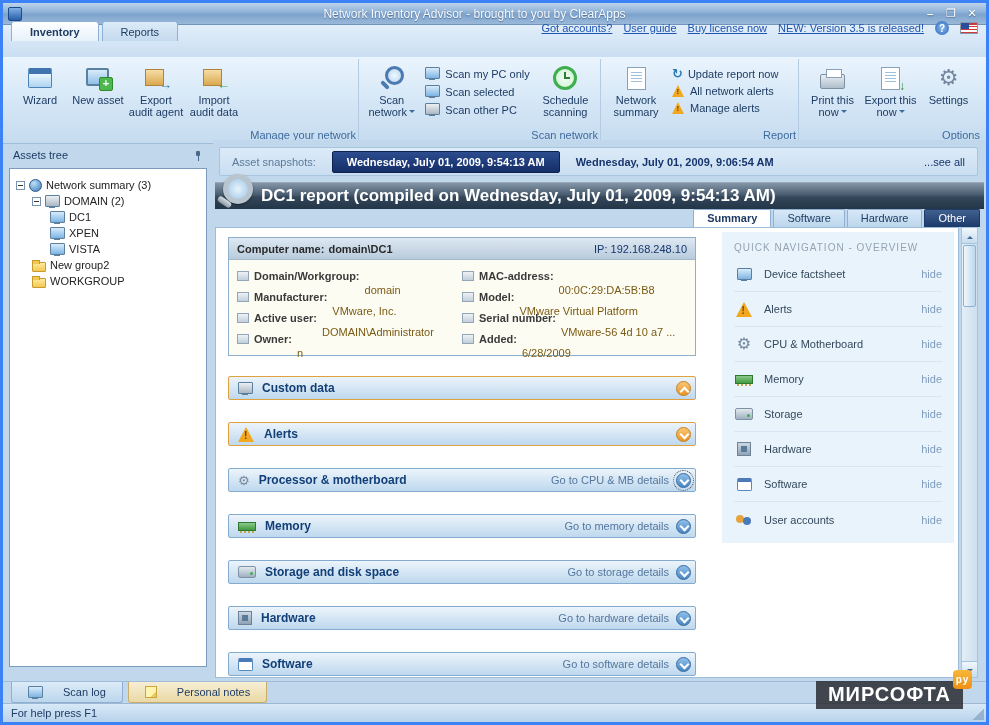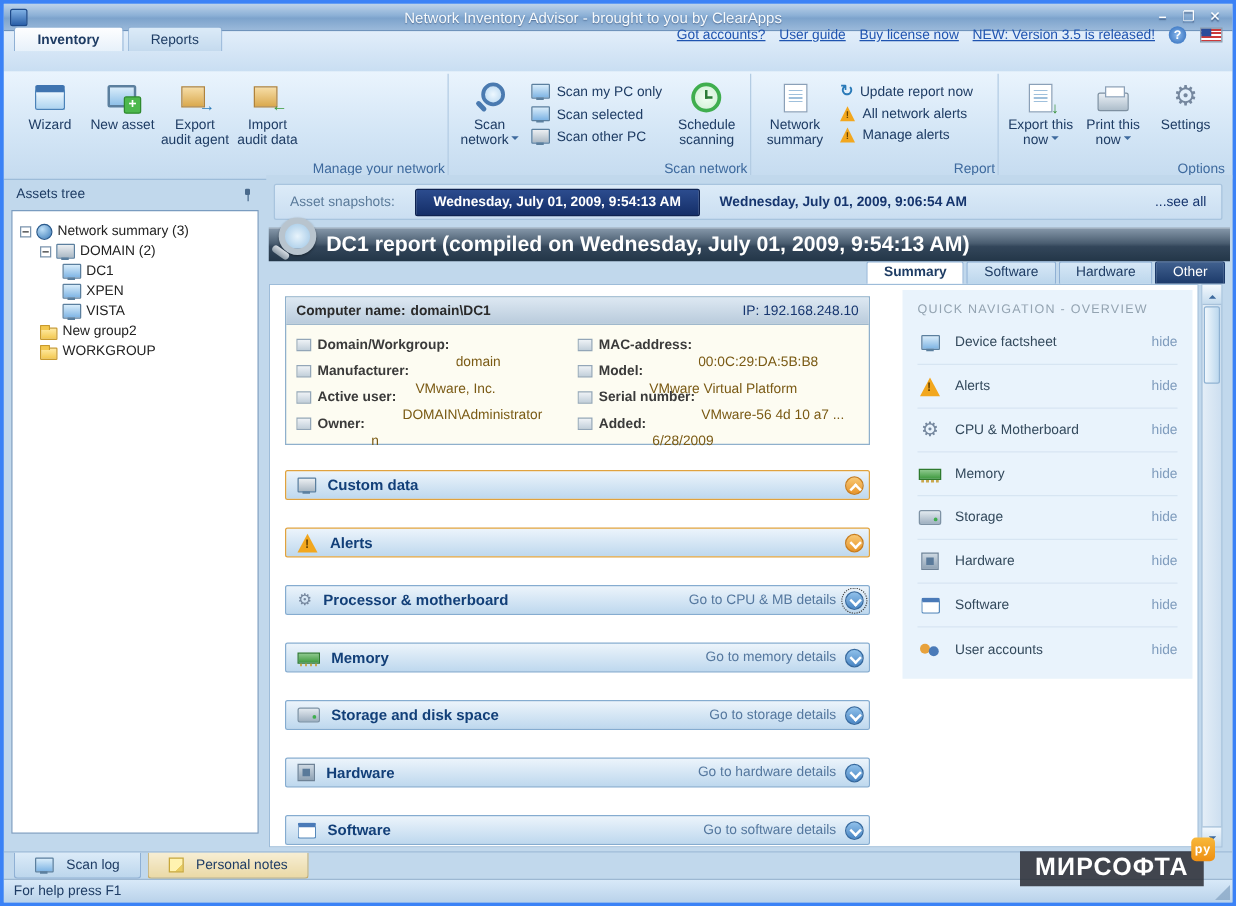--- a/index.html
+++ b/index.html
@@ -169,21 +169,21 @@
   .sb-btn{position:absolute;left:0;right:0;height:16px;background:linear-gradient(#f2f8fd,#c6dcee);border-bottom:1px solid #a8c2da;}
   .sb-btn.up{top:0;}
   .sb-btn.down{bottom:0;border-bottom:none;border-top:1px solid #a8c2da;}
   .sb-btn::after{content:"";position:absolute;left:5px;width:0;height:0;border:3px solid transparent;}
   .sb-btn.up::after{top:5px;border-bottom-color:#3e6a9e;}
   .sb-btn.down::after{top:7px;border-top-color:#3e6a9e;}
   .sb-thumb{position:absolute;top:17px;left:1px;right:1px;height:62px;background:linear-gradient(90deg,#f0f7fc,#bcd8ee);border:1px solid #8fb2d2;border-radius:2px;}
 
   
   .bottom-tabs{position:absolute;left:0;right:0;bottom:19px;height:22px;background:#c1d8ec;border-top:1px solid #a0bcd8;display:flex;align-items:stretch;padding-left:8px;gap:5px;}
-  .btab{display:flex;align-items:center;gap:10px;padding:0 16px;border:1px solid #8fb0d4;border-top:none;background:linear-gradient(#dcebf8,#bcd6ec);color:#1e3c64;border-radius:0 0 3px 3px;cursor:default;white-space:nowrap;}
+  .btab{display:flex;align-items:center;gap:20px;padding:0 16px;border:1px solid #8fb0d4;border-top:none;background:linear-gradient(#dcebf8,#bcd6ec);color:#1e3c64;border-radius:0 0 3px 3px;cursor:default;white-space:nowrap;}
   .btab.notes{background:linear-gradient(#f7eed4,#ead9a6);border-color:#c8ae6a;}
   .statusbar{position:absolute;left:0;right:0;bottom:0;height:19px;background:linear-gradient(#d8e9f8,#b9d2ea);border-top:1px solid #9db8d2;display:flex;align-items:center;padding:0 8px;color:#1e3c64;}
   .statusbar::after{content:"";position:absolute;right:2px;bottom:2px;width:12px;height:12px;background:
     linear-gradient(135deg,transparent 50%,#8aa8c6 50%) no-repeat;clip-path:polygon(100% 0,100% 100%,0 100%);opacity:.8;}
 
   .watermark{position:absolute;right:23px;bottom:13px;background:rgba(42,44,50,.85);color:#fff;font-weight:bold;font-size:20px;letter-spacing:1px;padding:2px 12px 3px;z-index:9;}
   .wm-badge{position:absolute;right:-9px;top:-11px;width:19px;height:19px;background:linear-gradient(#f8b83a,#ee8f12);border-radius:4px;color:#fff;font-size:10px;font-weight:bold;display:flex;align-items:center;justify-content:center;}
 </style>
 </head>
 <body>
@@ -299,29 +299,29 @@
           </div>
         </div>
       </div>
       <div class="rgroup-label">Report</div>
     </div>
 
     <div class="rgroup">
       <div class="rgroup-body" style="justify-content:center">
         <div class="bigbtn">
           <span class="bicon">
+              <span class="i-printer"></span>
+            </span>
+          <span class="blabel"><span>Print this now</span><span class="arr"></span></span>
+        </div>
+        <div class="bigbtn">
+          <span class="bicon">
               <span class="i-doc i-docx"></span>
             </span>
           <span class="blabel"><span>Export this now</span><span class="arr"></span></span>
-        </div>
-        <div class="bigbtn">
-          <span class="bicon">
-              <span class="i-printer"></span>
-            </span>
-          <span class="blabel"><span>Print this now</span><span class="arr"></span></span>
         </div>
         <div class="bigbtn">
           <span class="bicon">
               <span class="i-gear-big glyph">⚙</span>
             </span>
           <span class="blabel">Settings</span>
         </div>
       </div>
       <div class="rgroup-label">Options</div>
     </div>

